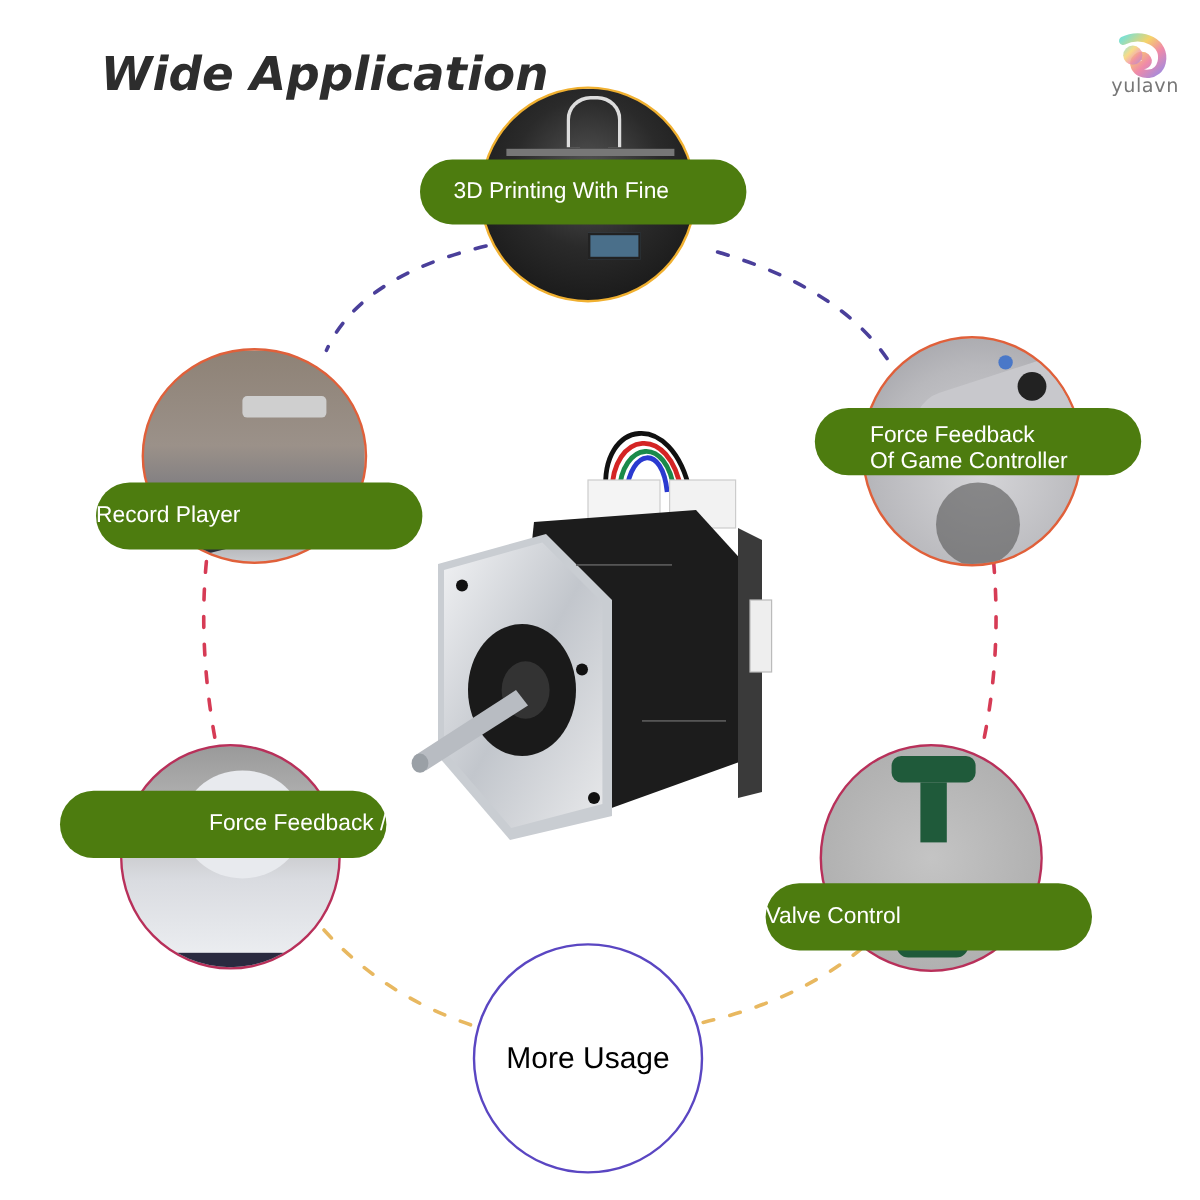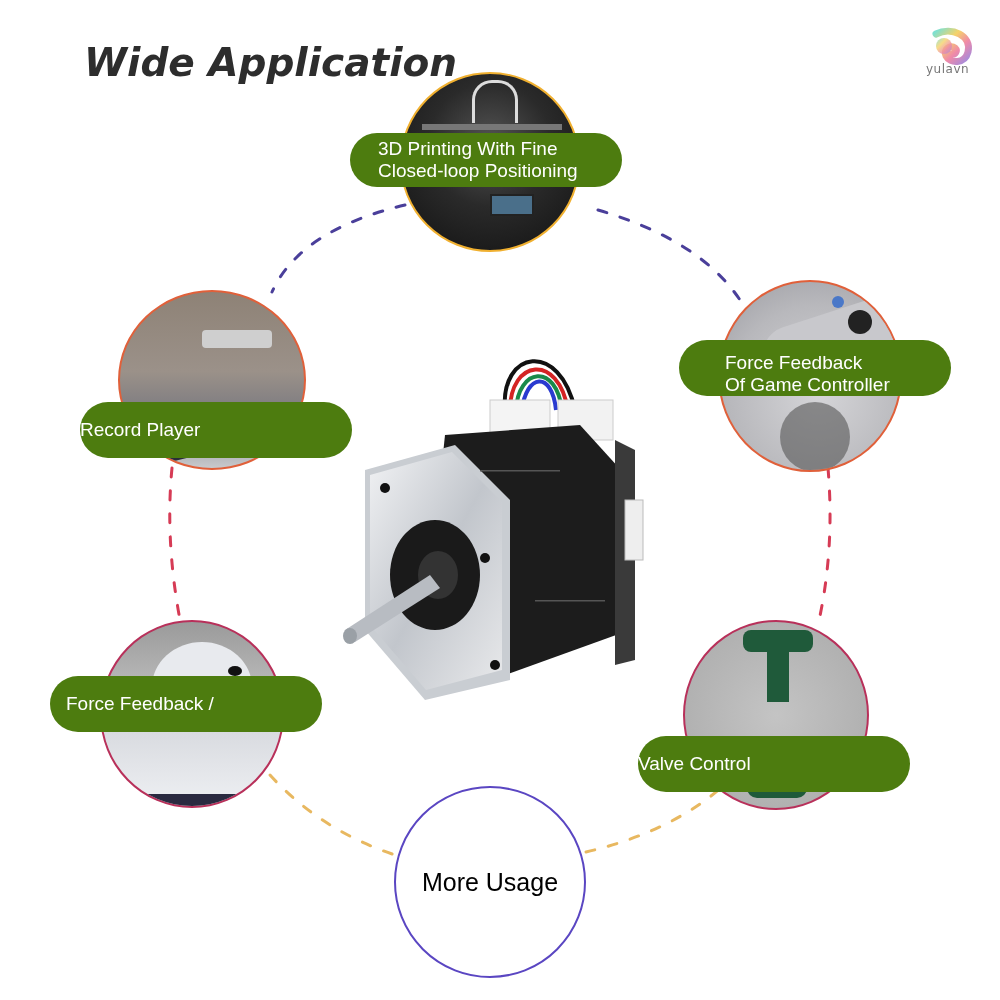--- a/index.html
+++ b/index.html
@@ -1,19 +1,19 @@
 <!DOCTYPE html>
 <html><head>
 <meta charset="utf-8">
 <style>
   html, body { margin:0; padding:0; }
   body { width:1000px; height:1000px; background:#ffffff; position:relative; overflow:hidden; font-family:"DejaVu Sans", sans-serif; }
   .title { position:absolute; left:40px; top:40px; font-family:"DejaVu Sans", sans-serif; font-weight:bold; font-style:italic; font-size:39px; color:#2d2d2d; letter-spacing:0px;margin-left:44px; }
   .logo { position:absolute; left:922px; top:24px; width:56px; height:56px; }
-  .logo-text { position:absolute; left:926px; top:62px; font-family:"DejaVu Sans", sans-serif; font-size:12px; color:#777; letter-spacing:0.5px; }
+  .logo-text { position:absolute; left:926px; top:62px; font-family:"DejaVu Sans", sans-serif; font-size:16px; color:#777; letter-spacing:0.5px; }
   svg.ring { position:absolute; left:0; top:0; }
   .photo { position:absolute; border-radius:50%; overflow:hidden; }
   .pill { position:absolute; background:#4d7c0f; color:#fff; border-radius:28px; font-family:Liberation Sans, sans-serif; font-size:19px; line-height:22px; display:flex; align-items:center; box-sizing:border-box; }
   .pill.center { justify-content:flex-start; text-align:center;margin-top:44px; }
   .pill.left { justify-content:flex-start; text-align:left; }
   .more { position:absolute; left:394px; top:786px; width:192px; height:192px; border-radius:50%; border:2px solid #5a46c2; box-sizing:border-box; display:flex; align-items:center; justify-content:center; font-family:"Liberation Sans", sans-serif; font-size:25px; color:#000000; }
   .motor { position:absolute; left:330px; top:330px; width:350px; height:370px; }
 </style>
 </head>
 <body>
@@ -49,21 +49,20 @@
   </g>
 </svg>
 
 <div class="photo" style="left:400px;top:72px;width:180px;height:180px;border:2px solid #f0b030;box-sizing:border-box;background:radial-gradient(circle at 50% 40%, #555 0%, #2a2a2a 45%, #111 100%);">
   <div style="position:absolute;left:20px;top:50px;width:140px;height:6px;background:#777;"></div>
   <div style="position:absolute;left:88px;top:120px;width:40px;height:18px;background:#4a6f8a;border:2px solid #222;"></div>
   <div style="position:absolute;left:70px;top:6px;width:40px;height:40px;border:3px solid #ddd;border-bottom:none;border-radius:20px 20px 0 0;"></div>
 </div>
 <div class="pill left" style="left:350px;top:133px;width:272px;height:54px;padding-left:28px;flex-direction:column;align-items:flex-start;justify-content:center;">
   <span>3D Printing With Fine</span>
-  <span>Closed-loop Positioning</span>
 </div>
 
 <div class="photo" style="left:118px;top:290px;width:188px;height:180px;border:2px solid #e0603a;box-sizing:border-box;background:linear-gradient(180deg,#8e8276 0%,#9b9189 45%,#7a7a80 70%,#c8cacd 100%);">
   <div style="position:absolute;left:82px;top:38px;width:70px;height:18px;background:#cfcfcf;border-radius:4px;"></div>
   <div style="position:absolute;left:20px;top:130px;width:170px;height:26px;background:#2a2e38;transform:rotate(-14deg);"></div>
 </div>
 <div class="pill center" style="left:80px;top:358px;width:272px;height:56px;">
   <span>Record Player</span>
 </div>
 
@@ -76,21 +75,21 @@
 <div class="pill left" style="left:679px;top:340px;width:272px;height:56px;padding-left:46px;flex-direction:column;align-items:flex-start;justify-content:flex-end;">
   <span>Force Feedback</span>
   <span>Of Game Controller</span>
 </div>
 
 <div class="photo" style="left:100px;top:620px;width:184px;height:188px;border:2px solid #b8305a;box-sizing:border-box;background:linear-gradient(180deg,#9a9a9a 0%,#b5b5b5 30%,#d9dbe0 60%,#eef0f3 100%);">
   <div style="position:absolute;left:50px;top:20px;width:100px;height:90px;background:#e8eaee;border-radius:50%;"></div>
   <div style="position:absolute;left:126px;top:44px;width:14px;height:10px;background:#111;border-radius:50%;"></div>
   <div style="position:absolute;left:0;top:172px;width:184px;height:20px;background:#2a2a40;"></div>
 </div>
-<div class="pill left" style="left:50px;top:676px;width:272px;height:56px;padding-left:16px;flex-direction:column;align-items:flex-start;justify-content:center;">
+<div class="pill left" style="left:50px;top:659px;width:272px;height:56px;padding-left:16px;flex-direction:column;align-items:flex-end;justify-content:center;">
   <span>Force Feedback /</span>
 </div>
 
 <div class="photo" style="left:683px;top:620px;width:186px;height:190px;border:2px solid #b8305a;box-sizing:border-box;background:radial-gradient(circle at 50% 50%, #c4c4c4 0%, #a9a9a9 100%);">
   <div style="position:absolute;left:58px;top:8px;width:70px;height:22px;background:#1f5a3a;border-radius:8px;"></div>
   <div style="position:absolute;left:82px;top:30px;width:22px;height:50px;background:#1f5a3a;"></div>
   <div style="position:absolute;left:62px;top:140px;width:60px;height:36px;background:#1f5a3a;border-radius:10px;"></div>
 </div>
 <div class="pill center" style="left:638px;top:692px;width:272px;height:56px;">
   <span>Valve Control</span>

